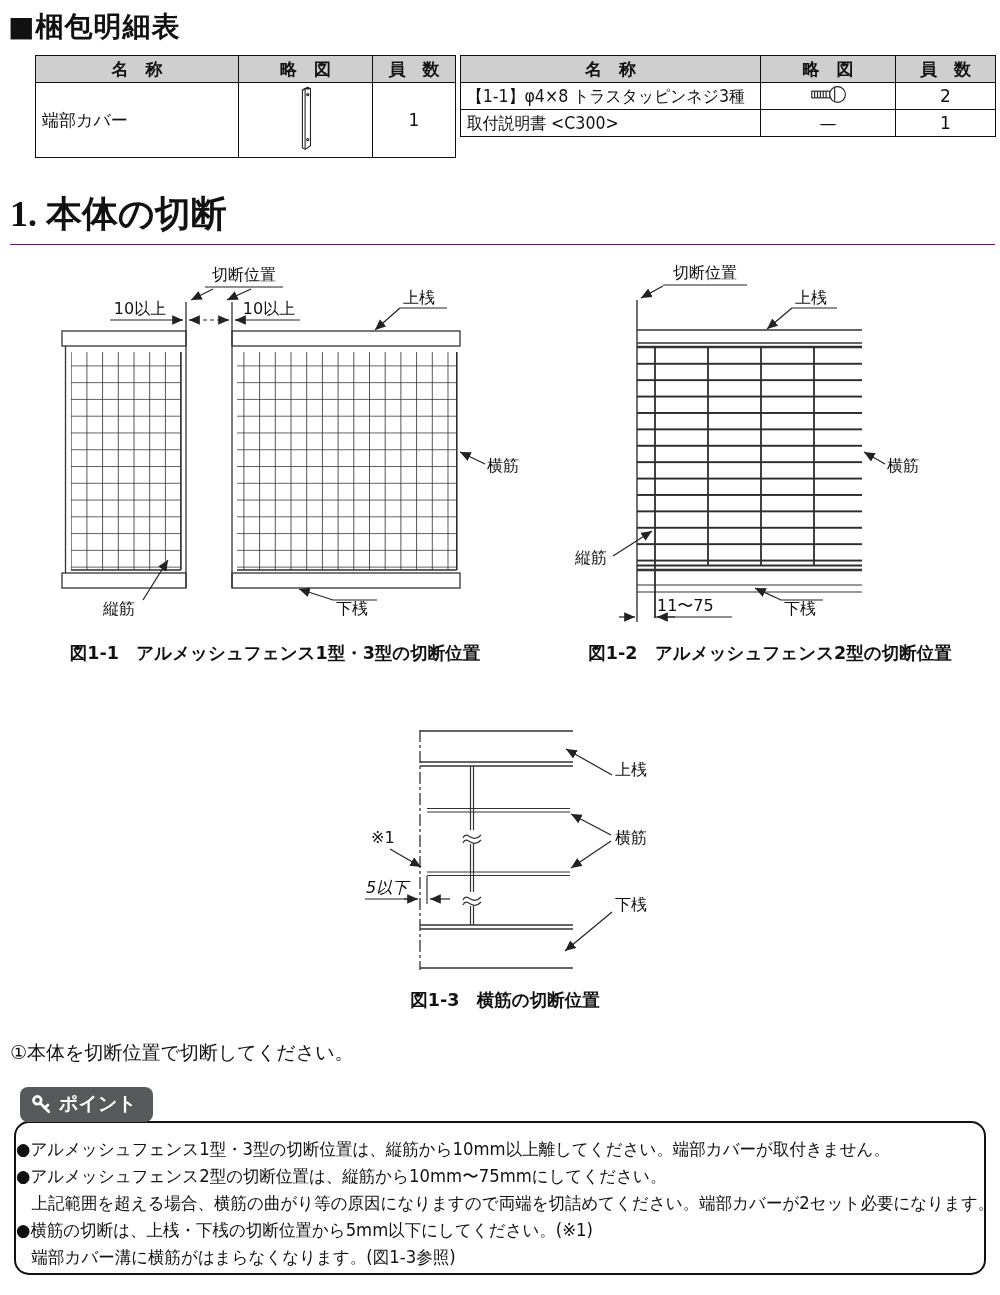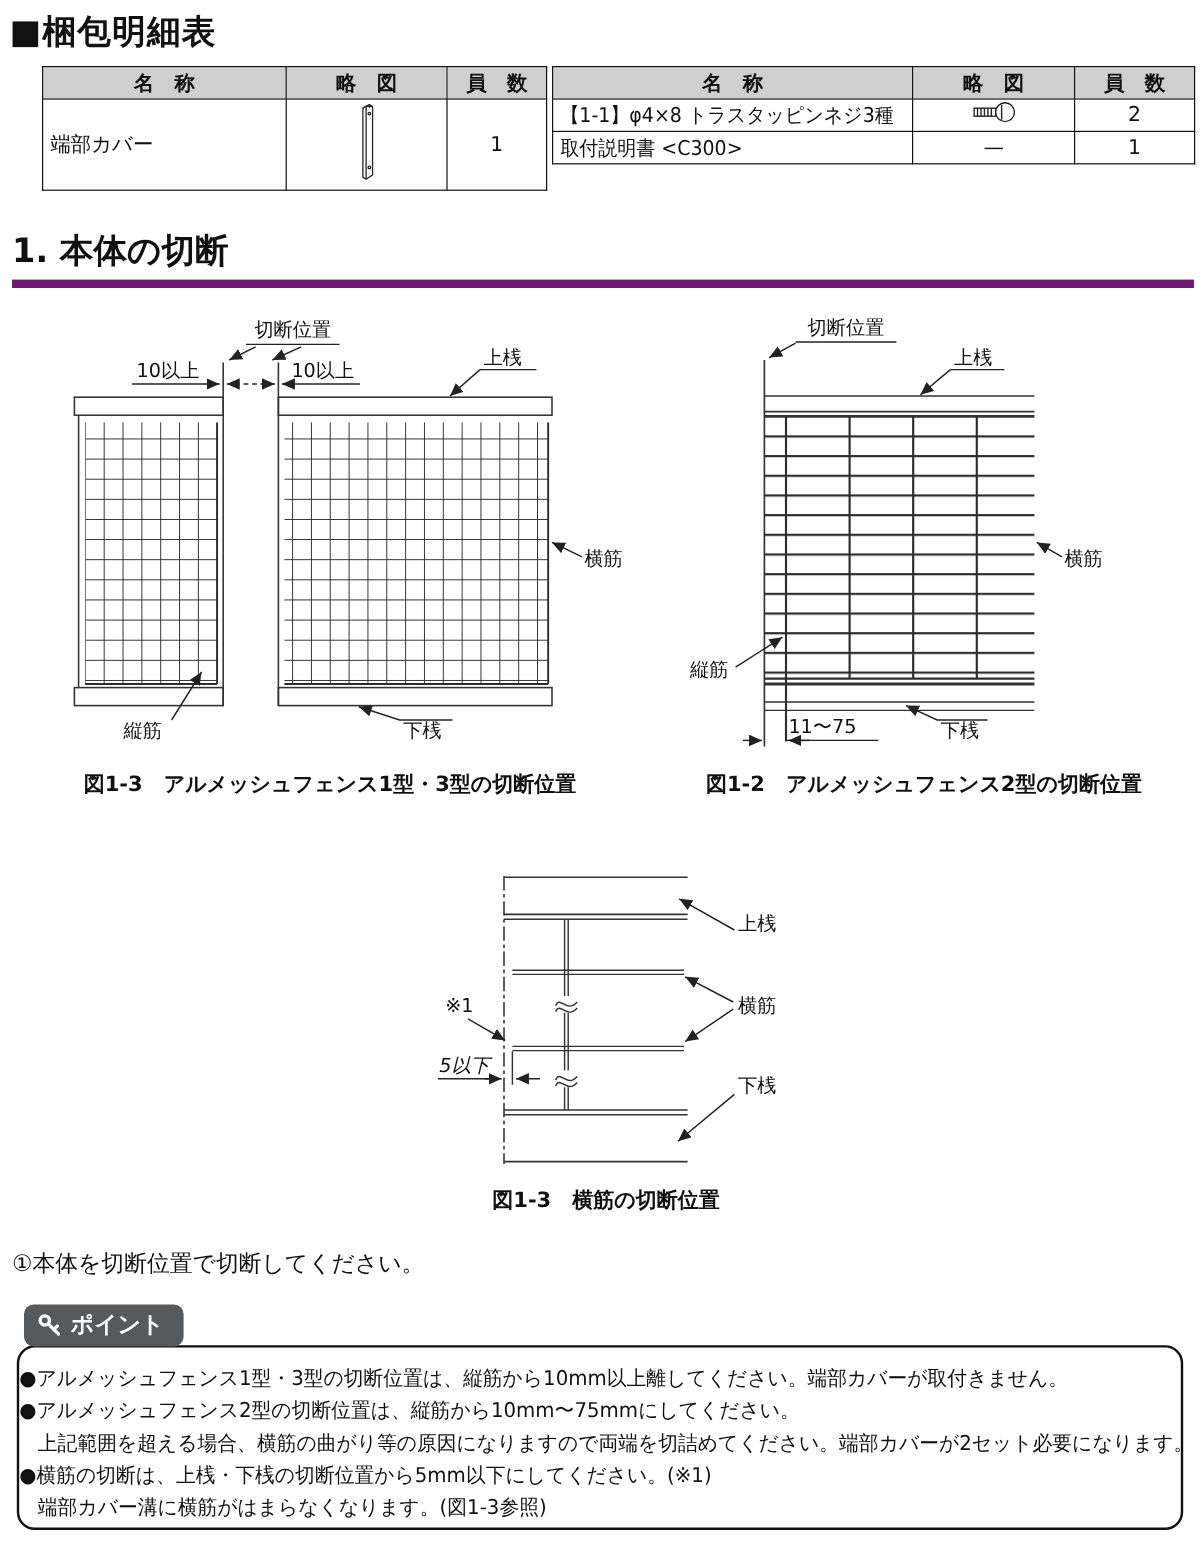--- a/index.html
+++ b/index.html
@@ -1,22 +1,22 @@
 <!DOCTYPE html>
 <html><head>
 <meta charset="utf-8">
 <style>
   html,body{margin:0;padding:0;background:#fff;}
   #page{position:relative;width:1000px;height:1295px;background:#fff;overflow:hidden;
         font-family:"DejaVu Sans","Liberation Sans",sans-serif;color:#111;}
   .abs{position:absolute;}
   
   #packing-title{left:8px;top:8px;font-size:28px;font-weight:bold;letter-spacing:1px;}
-  #section-heading{left:10px;top:190px;width:985px;border-bottom:7px solid #701a75;padding-bottom:5px;
-                   font-size:28px;font-weight:bold;}
+  #section-heading{left:10px;top:190px;width:985px;border-bottom:1px solid #701a75;padding-bottom:5px;
+                   font-size:36px;font-weight:bold;font-family:Liberation Serif, serif;}
   #step1{left:10px;top:1040px;font-size:19px;}
   
   table.pk{border-collapse:collapse;table-layout:fixed;}
   table.pk th,table.pk td{border:1.6px solid #111;font-size:17px;padding:0 6px;overflow:hidden;}
   table.pk th{background:#cfcfcf;font-weight:bold;height:26px;padding:0;}
   table.pk td{background:#fff;}
   .cell-center{text-align:center;padding:0 !important;}
   .condense{display:inline-block;transform:scaleX(0.93);transform-origin:0 50%;white-space:nowrap;}
   
   .dlabel{position:absolute;font-size:16px;color:#111;white-space:nowrap;}
@@ -163,21 +163,21 @@
       </g>
     </svg>
     <div class="dlabel ctr" style="left:149px;top:17px;width:80px;">切断位置</div>
     <div class="dlabel ctr" style="left:52px;top:51px;width:66px;">10以上</div>
     <div class="dlabel ctr" style="left:181px;top:51px;width:66px;">10以上</div>
     <div class="dlabel" style="left:348px;top:40px;">上桟</div>
     <div class="dlabel" style="left:432px;top:208px;">横筋</div>
     <div class="dlabel" style="left:48px;top:351px;">縦筋</div>
     <div class="dlabel" style="left:281px;top:351px;">下桟</div>
   </div>
-  <div class="figcap" style="left:55px;top:641px;width:440px;">図1-3　アルメッシュフェンス1型・3型の切断位置</div>
+  <div class="figcap" style="left:55px;top:641px;width:440px;">図1-1　アルメッシュフェンス1型・3型の切断位置</div>
 
   <div class="abs" style="left:575px;top:248px;width:420px;height:400px;">
     <svg width="420" height="400" viewBox="0 0 420 400">
       <defs>
         <marker id="a2" markerWidth="11" markerHeight="9" refX="9" refY="4" orient="auto">
           <path d="M0,0 L9,4 L0,8 Z" fill="#222"></path>
         </marker>
         <pattern id="mesh2" width="300" height="16.4" patternUnits="userSpaceOnUse">
           <path d="M0,1 H300" stroke="#2d2d2d" stroke-width="1.8" fill="none"></path>
         </pattern>

